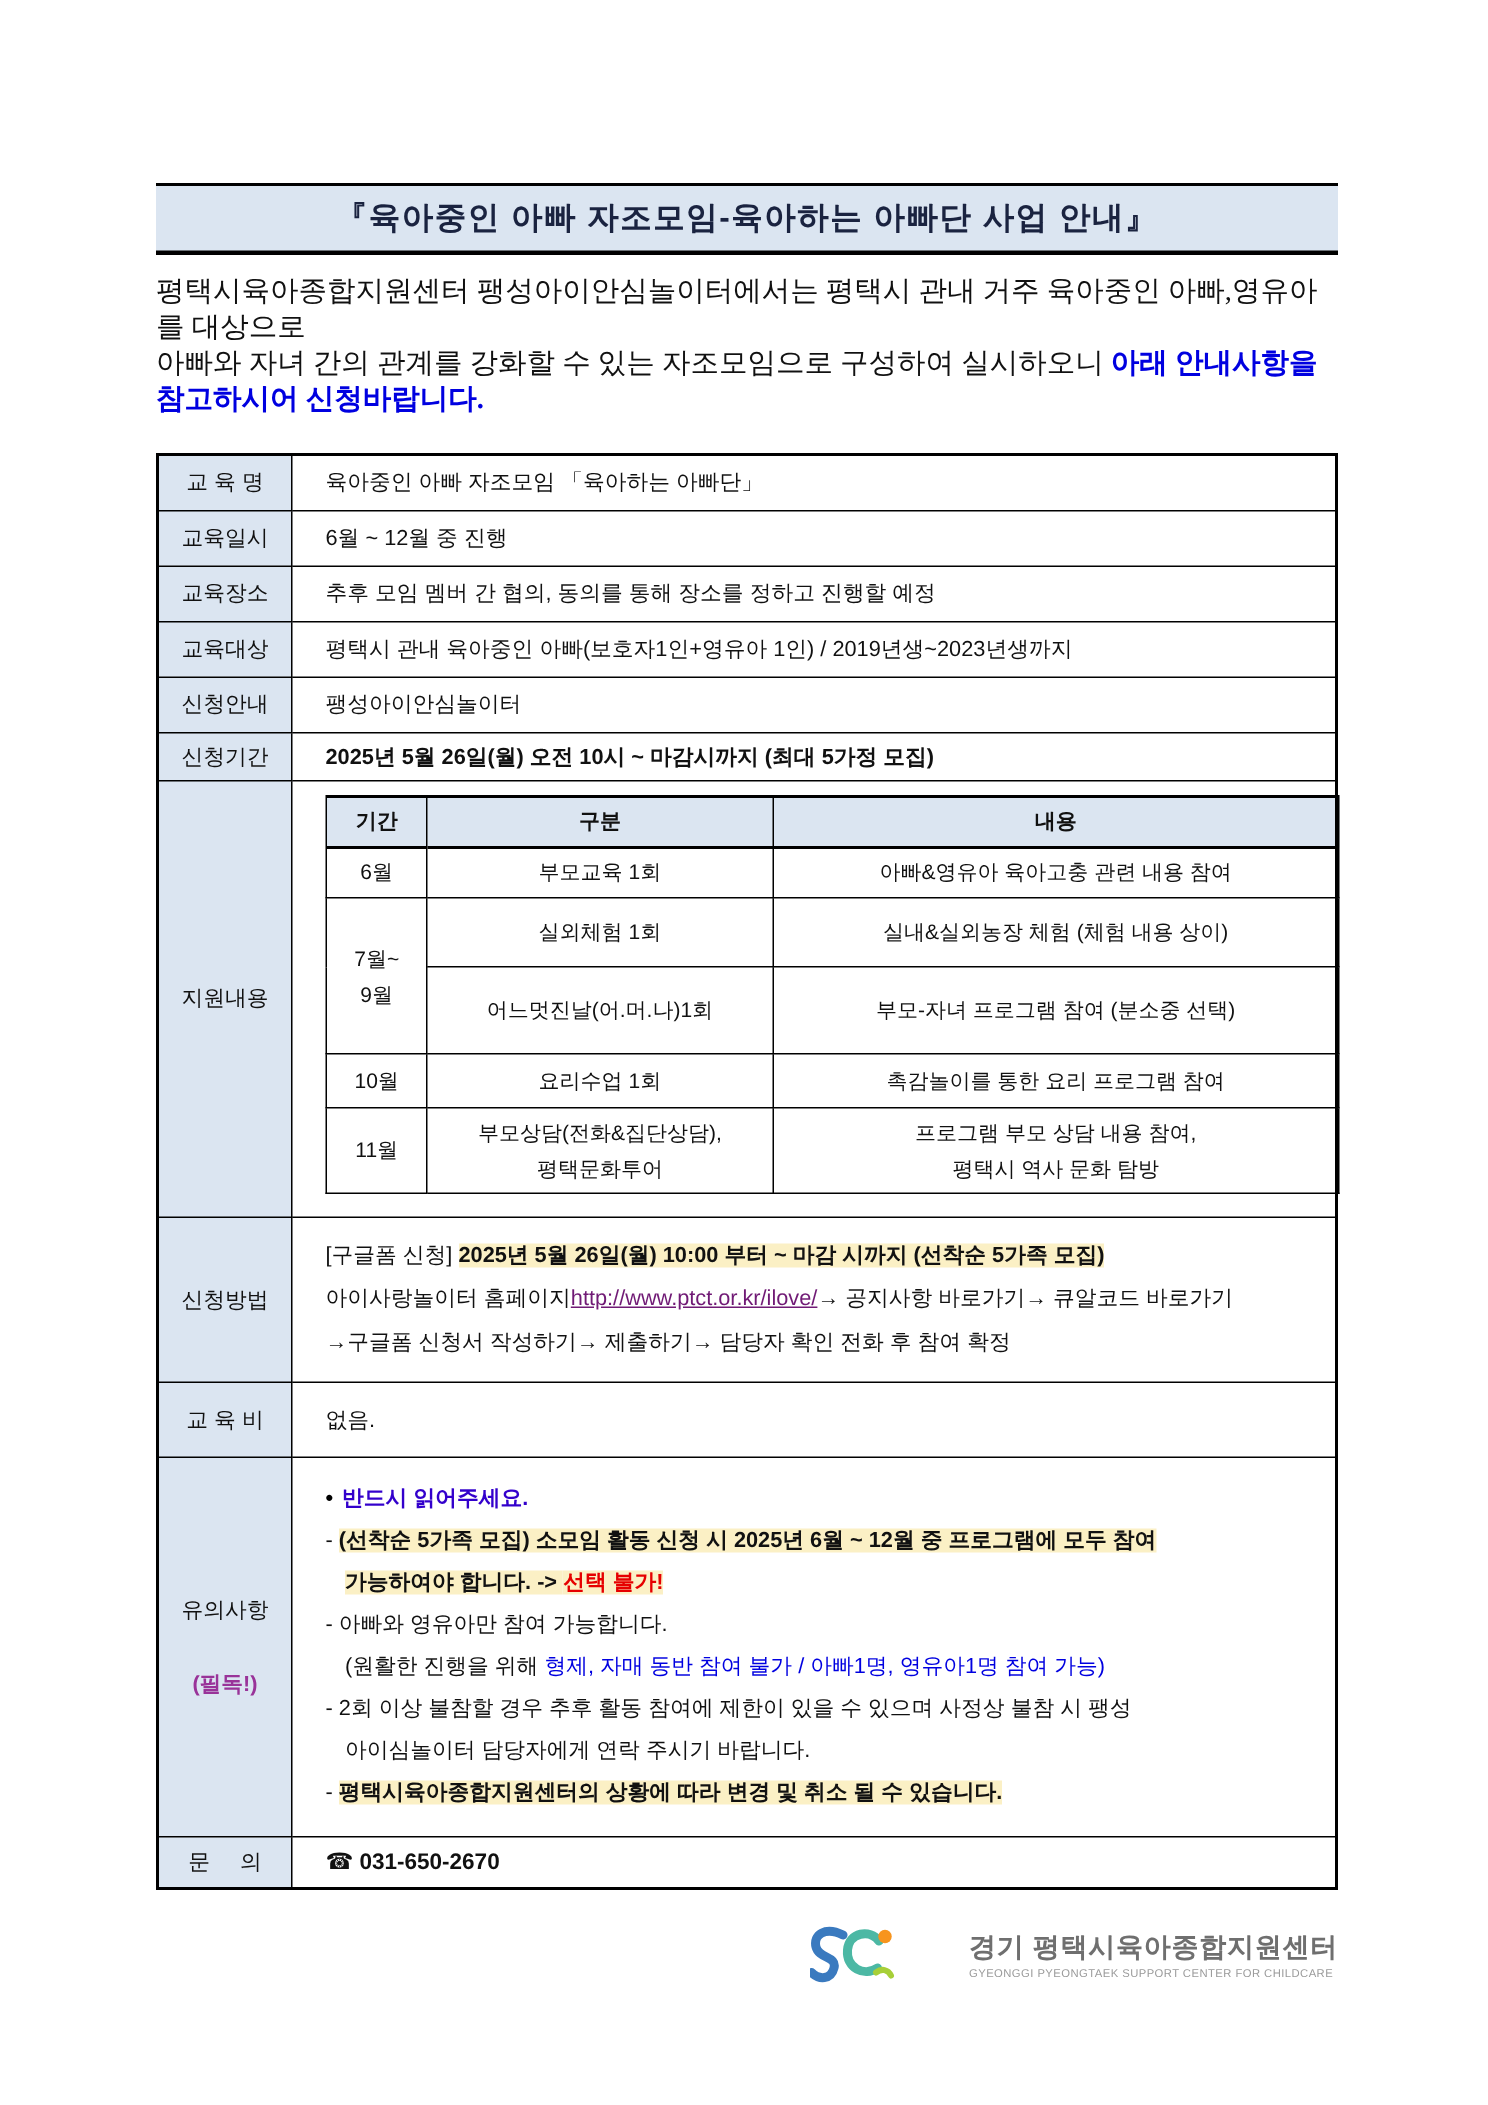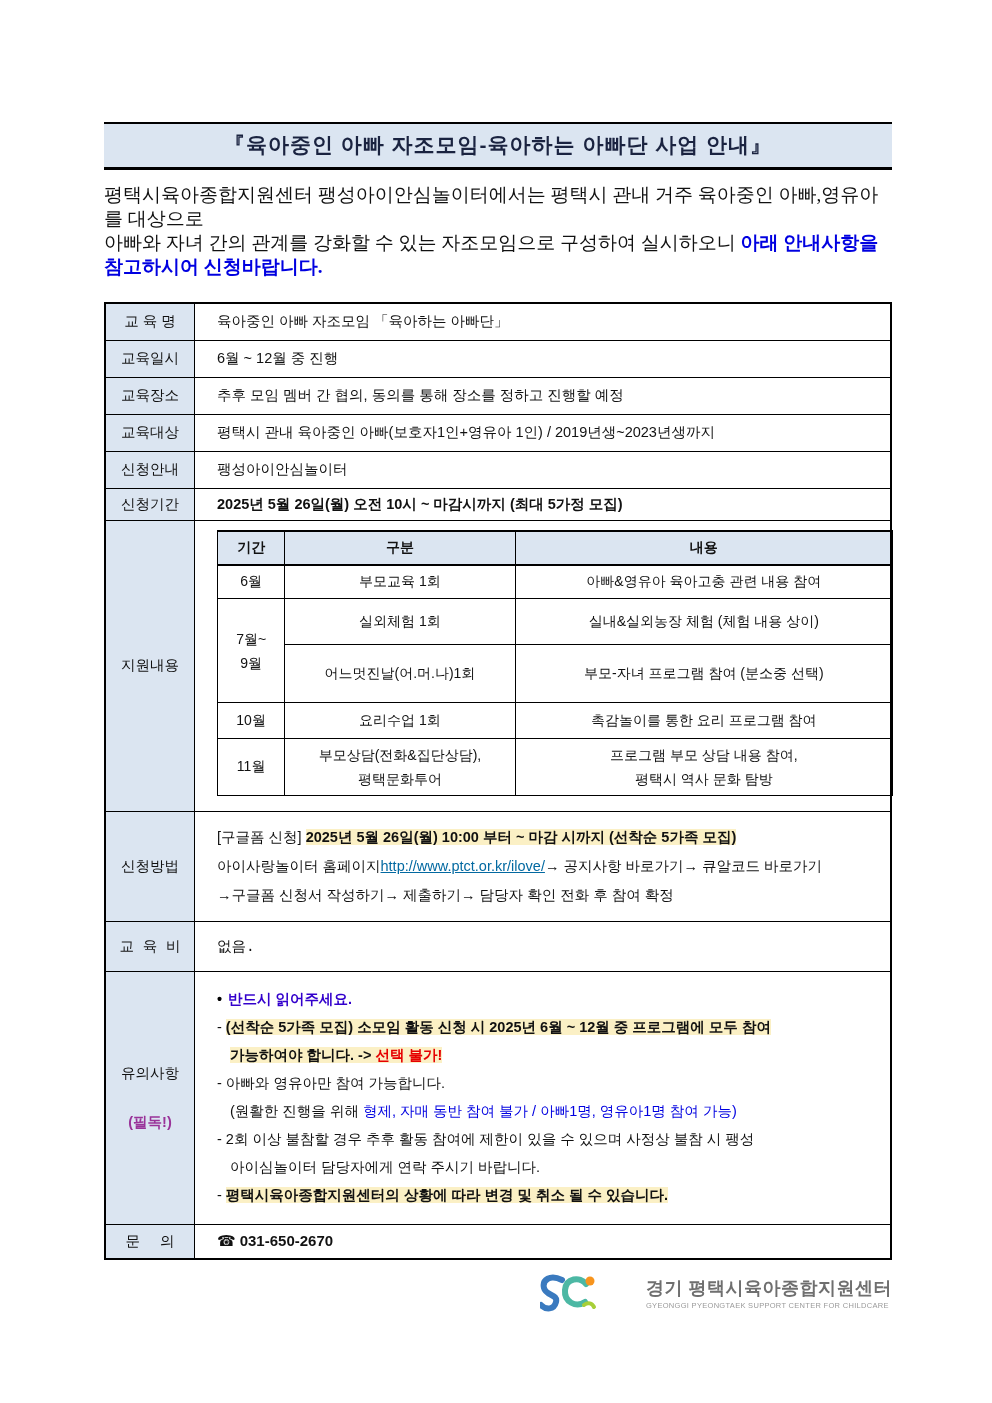--- a/index.html
+++ b/index.html
@@ -52,40 +52,40 @@
 
   
   .notes{margin:6px 0 4px 2px;line-height:27px;}
   .notes .note{color:#111;}
   .notes .note-blue{color:#0000e0;}
 
   
   .apply-box{line-height:29px;padding:6px 0;}
   .hl{background:#fbf0c5;}
   .bold{font-weight:bold;}
-  a.link{color:#0369a1;text-decoration:underline;}
-
-  
-  tr.r-fee{height:50px;font-family:Liberation Mono, monospace;}
+  a.link{color:#701a75;text-decoration:underline;}
+
+  
+  tr.r-fee{height:50px;}
 
   
   .notice-box{line-height:28px;padding:8px 0 10px 0;}
   .n-head{color:#3300cc;font-weight:bold;}
   .n-bullet{color:#000;font-weight:bold;margin-right:6px;}
   .ind{padding-left:13px;}
   .red{color:#e60000;font-weight:bold;}
   .blue{color:#0000e0;}
   .label-notice .pilldok{color:#993399;font-weight:bold;margin-top:30px;}
 
   tr.r-contact{height:34px;}
   .phone{font-weight:bold;font-size:15px;}
   .phone .ph-icon{font-weight:normal;margin-right:4px;}
 
   
-  .footer{display:flex;justify-content:flex-end;align-items:center;margin-top:12px;gap:40px;}
+  .footer{display:flex;justify-content:flex-end;align-items:center;margin-top:22px;gap:40px;}
   .logo-wrap{display:flex;align-items:center;}
   .org{margin-left:8px;}
   .org-kr{color:#6f6f6f;font-weight:bold;font-size:18px;letter-spacing:0.5px;}
   .org-en{color:#9a9a9a;font-size:7.5px;letter-spacing:0.3px;margin-top:1px;}
 </style>
 </head>
 <body>
 
 <div class="content">
 

